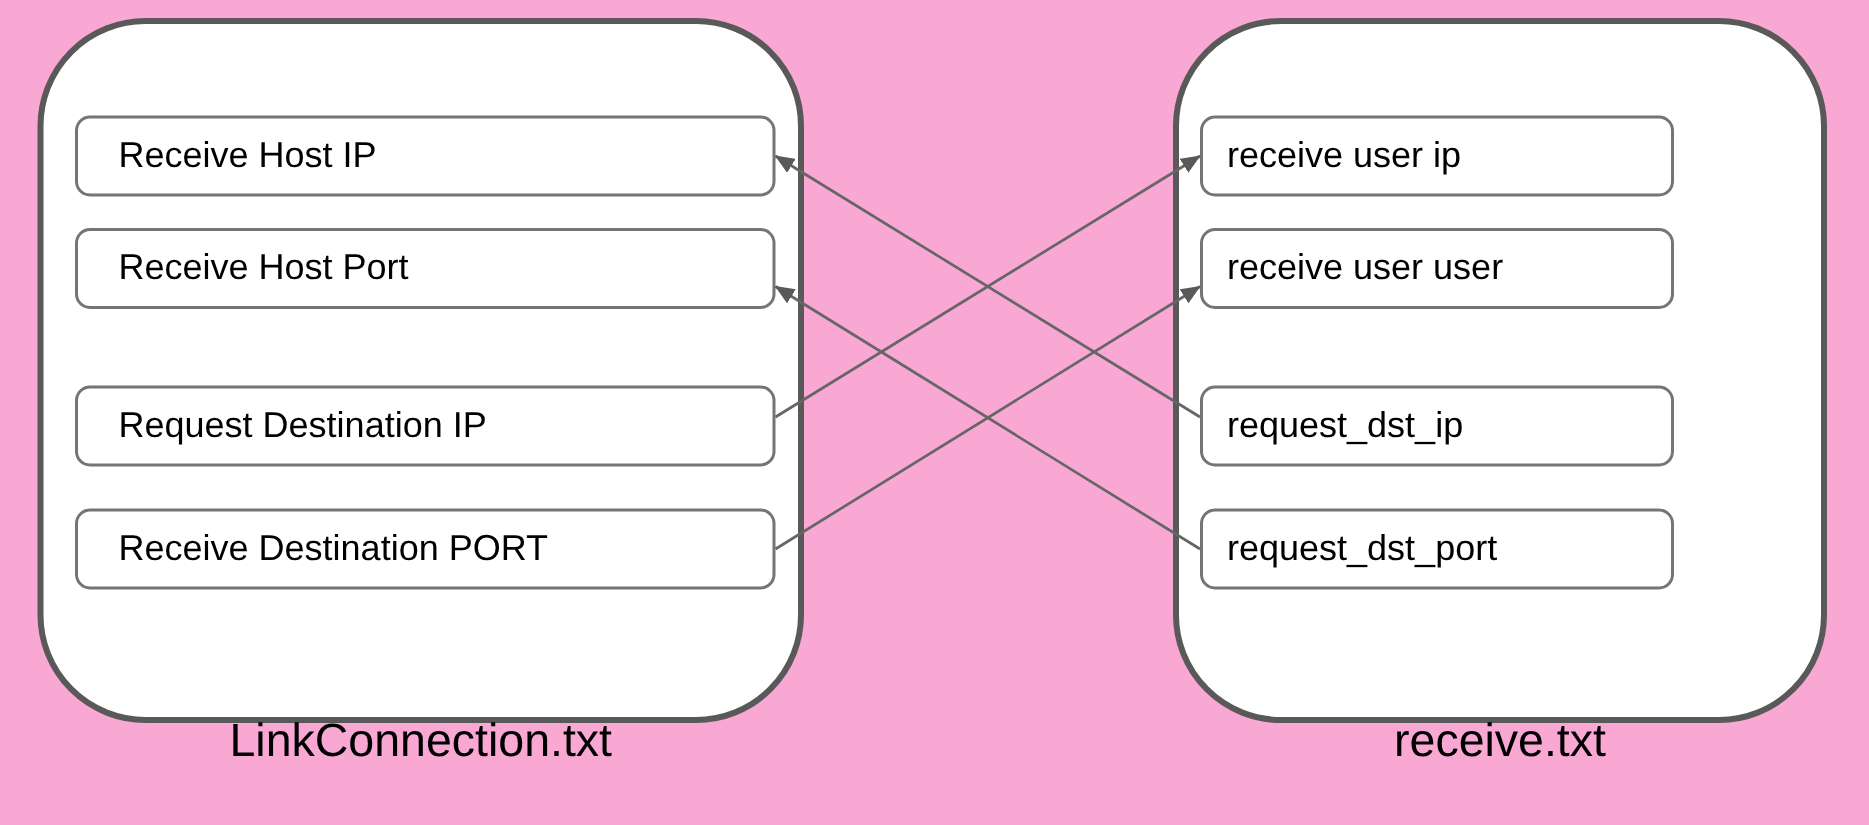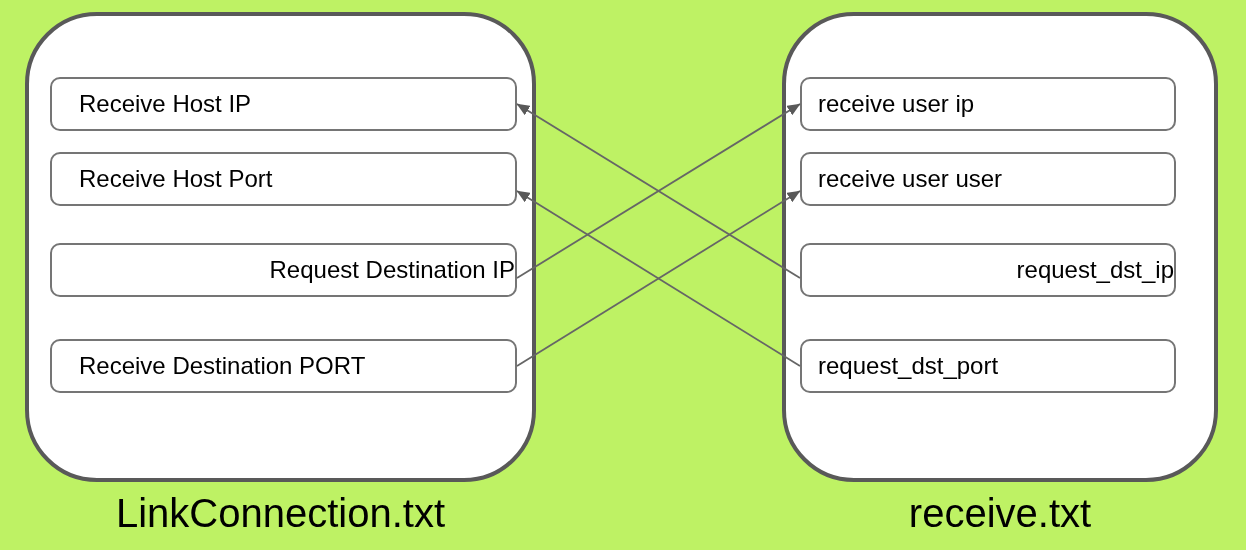--- a/index.html
+++ b/index.html
@@ -5,21 +5,21 @@
   html, body {
     margin: 0;
     padding: 0;
     background: #ffffff;
     font-family: "Liberation Sans", "DejaVu Sans", sans-serif;
   }
   .canvas {
     position: relative;
     width: 1246px;
     height: 550px;
-    background: #bef264;
+    background: #f9a8d4;
     overflow: hidden;
   }
   .group-container {
     position: absolute;
     box-sizing: border-box;
     border: 4px solid #595959;
     border-radius: 72px;
     background: #ffffff;
   }
   .group-container.left  { left: 25px;  top: 12px; width: 511px; height: 470px; }
@@ -33,30 +33,30 @@
     background: #ffffff;
     display: flex;
     align-items: center;
     padding-left: 27px;
     font-size: 24px;
     color: #000000;
     white-space: nowrap;
     z-index: 2;
   }
   .field-box.lcol { left: 50px;  width: 467px; }
-  .field-box.rcol { left: 800px; width: 376px; padding-left: 16px; }
+  .field-box.rcol { left: 800px; width: 316px; padding-left: 16px; }
   .row0 { top: 77px; }
   .row1 { top: 152px; }
-  .row2 { top: 243px; justify-content: flex-end; }
+  .row2 { top: 257px; }
   .row3 { top: 339px; }
   .group-label {
     position: absolute;
-    top: 491px;
+    top: 476px;
     text-align: center;
-    font-size: 40px;
+    font-size: 31px;
     color: #000000;
     z-index: 2;
   }
   .group-label.left  { left: 25px;  width: 511px; }
   .group-label.right { left: 782px; width: 436px; }
   #connector-layer {
     position: absolute;
     left: 0; top: 0;
     width: 1246px;
     height: 550px;

